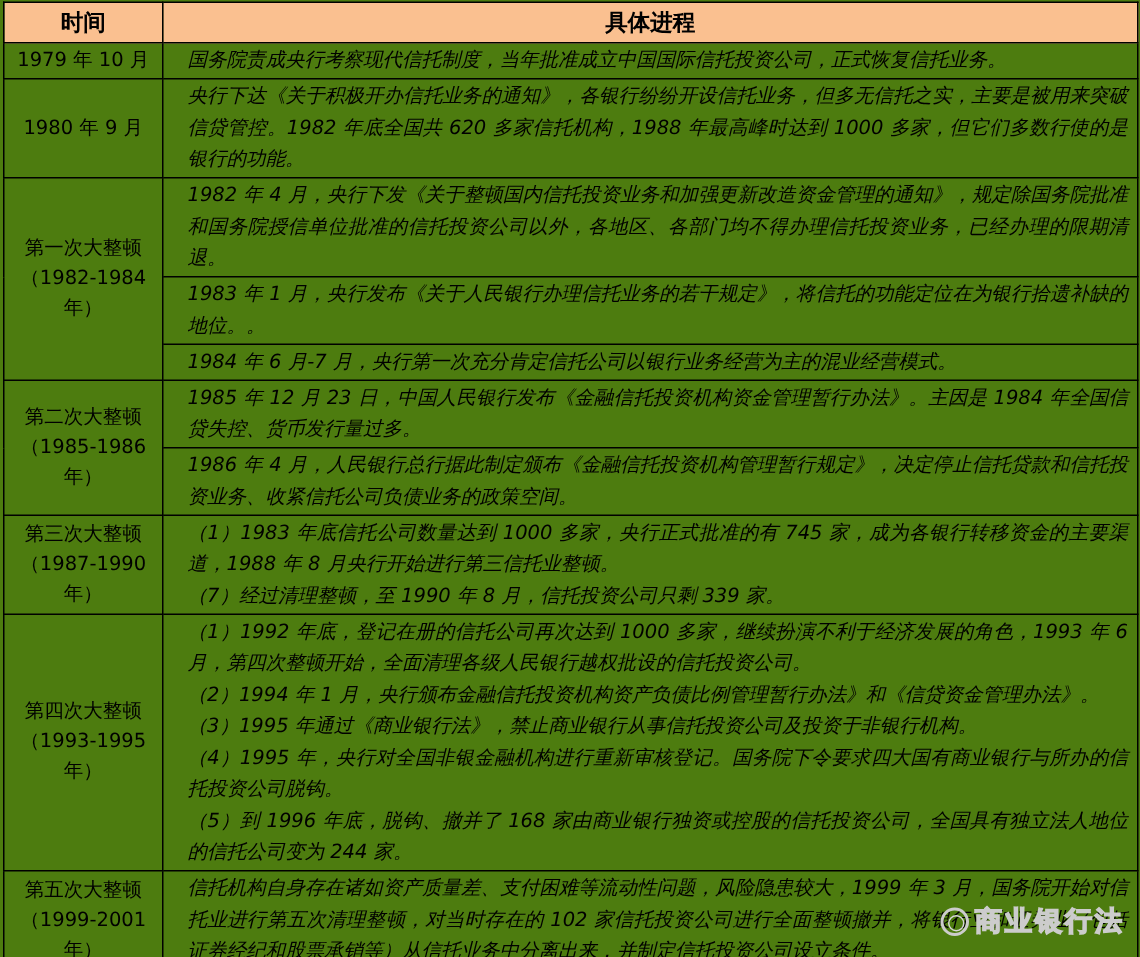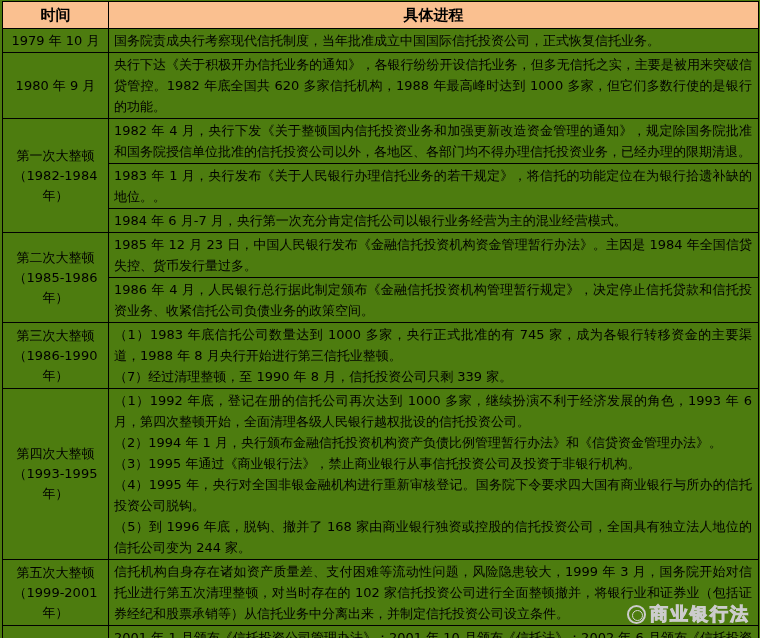--- a/index.html
+++ b/index.html
@@ -42,23 +42,24 @@
     font-size: 13px;
     line-height: 20px;
     color: #000000;
     white-space: pre-line;
     padding: 1px 2px;
   }
   td.detail {
     font-size: 13px;
     line-height: 21px;
     color: #000000;
-    padding: 1px 6px 1px 5px;
+    padding: 1px 6px 1px 16px;
     text-align: justify;
     vertical-align: middle;
+    font-style: italic;
   }
   .para { margin: 0; }
   .watermark {
     position: absolute;
     right: 10px;
     bottom: 12px;
     display: flex;
     align-items: center;
     gap: 4px;
     color: #cccccc;
@@ -148,21 +149,21 @@
         </td>
       </tr>
       <tr>
         <td class="detail">
           <div class="para">1986 年 4 月，人民银行总行据此制定颁布《金融信托投资机构管理暂行规定》，决定停止信托贷款和信托投资业务、收紧信托公司负债业务的政策空间。</div>
         </td>
       </tr>
 
       <tr>
         <td class="time">第三次大整顿
-（1986-1990
+（1987-1990
 年）</td>
         <td class="detail">
           <div class="para">（1）1983 年底信托公司数量达到 1000 多家，央行正式批准的有 745 家，成为各银行转移资金的主要渠道，1988 年 8 月央行开始进行第三信托业整顿。</div>
           <div class="para">（7）经过清理整顿，至 1990 年 8 月，信托投资公司只剩 339 家。</div>
         </td>
       </tr>
 
       <tr>
         <td class="time">第四次大整顿
 （1993-1995

